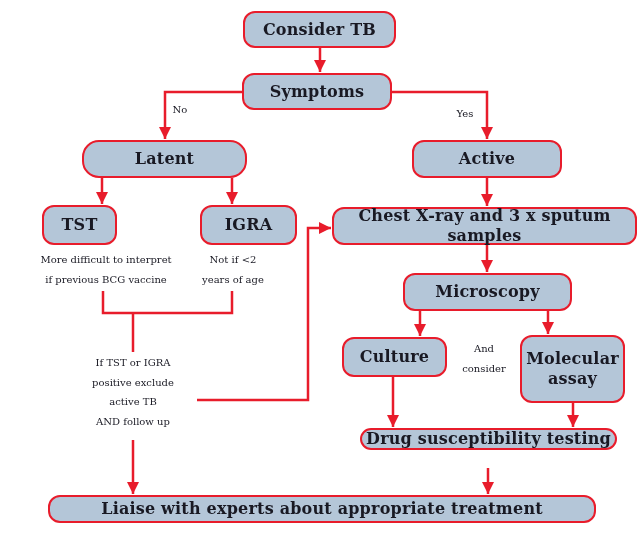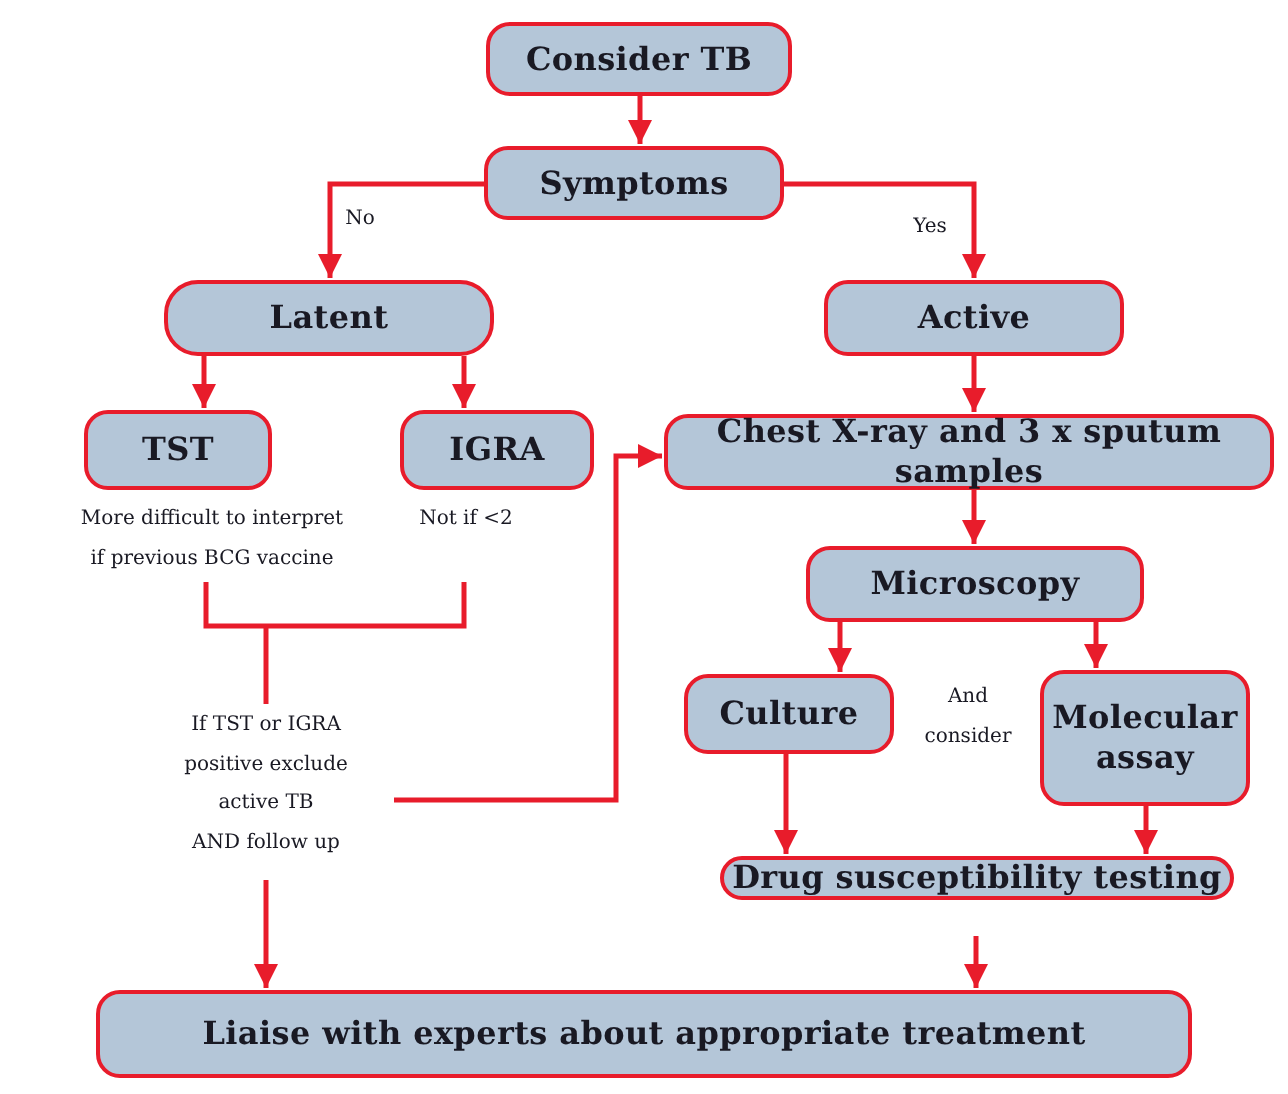--- a/index.html
+++ b/index.html
@@ -79,40 +79,41 @@
     <path class="conn" d="M488 468 V494" marker-end="url(#ah)"></path>
     <path class="conn" d="M133 440 V494" marker-end="url(#ah)"></path>
     <path class="conn" d="M197 400 H308 V228 H331" marker-end="url(#ah)"></path>
     <path class="conn" d="M103 291 V313 H232 V291"></path>
     <path class="conn" d="M133 313 V352"></path>
   </svg>
 
   <div class="node" style="left:243px; top:11px;  width:153px; height:37px;">Consider TB</div>
   <div class="node" style="left:242px; top:73px;  width:150px; height:37px;">Symptoms</div>
   <div class="node" style="left:82px;  top:140px; width:165px; height:38px;border-radius:17px;">Latent</div>
-  <div class="node" style="left:42px;  top:205px; width:94px;  height:40px;">TST</div>
+  <div class="node" style="left:42px;  top:205px; width:75px;  height:40px;">TST</div>
   <div class="node" style="left:200px; top:205px; width:97px;  height:40px;">IGRA</div>
   <div class="node" style="left:412px; top:140px; width:150px; height:38px;">Active</div>
   <div class="node" style="left:332px; top:207px; width:305px; height:38px;">Chest X-ray and 3 x sputum samples</div>
   <div class="node" style="left:403px; top:273px; width:169px; height:38px;">Microscopy</div>
   <div class="node" style="left:342px; top:337px; width:105px; height:40px;">Culture</div>
   <div class="node" style="left:520px; top:335px; width:105px; height:68px;">Molecular assay</div>
   <div class="node" style="left:360px; top:428px; width:257px; height:22px;">Drug susceptibility testing</div>
-  <div class="node" style="left:48px;  top:495px; width:548px; height:44px;">Liaise with experts about appropriate treatment</div>
+  <div class="node" style="left:48px;  top:495px; width:548px; height:28px;">Liaise with experts about appropriate treatment</div>
 
   <div class="ann" style="left:160px; top:100px; width:40px;">No</div>
   <div class="ann" style="left:444px; top:104px; width:42px;">Yes</div>
 
   <div class="ann" style="left:0px; top:250px; width:212px;">
     <div>More difficult to interpret</div>
     <div>if previous BCG vaccine</div>
   </div>
 
   <div class="ann" style="left:183px; top:250px; width:100px;">
     <div>Not if &lt;2</div>
+    <div>years of age</div>
   </div>
 
   <div class="ann" style="left:63px; top:353px; width:140px;">
     <div>If TST or IGRA</div>
     <div>positive exclude</div>
     <div>active TB</div>
     <div>AND follow up</div>
   </div>
 
   <div class="ann" style="left:434px; top:339px; width:100px;">

